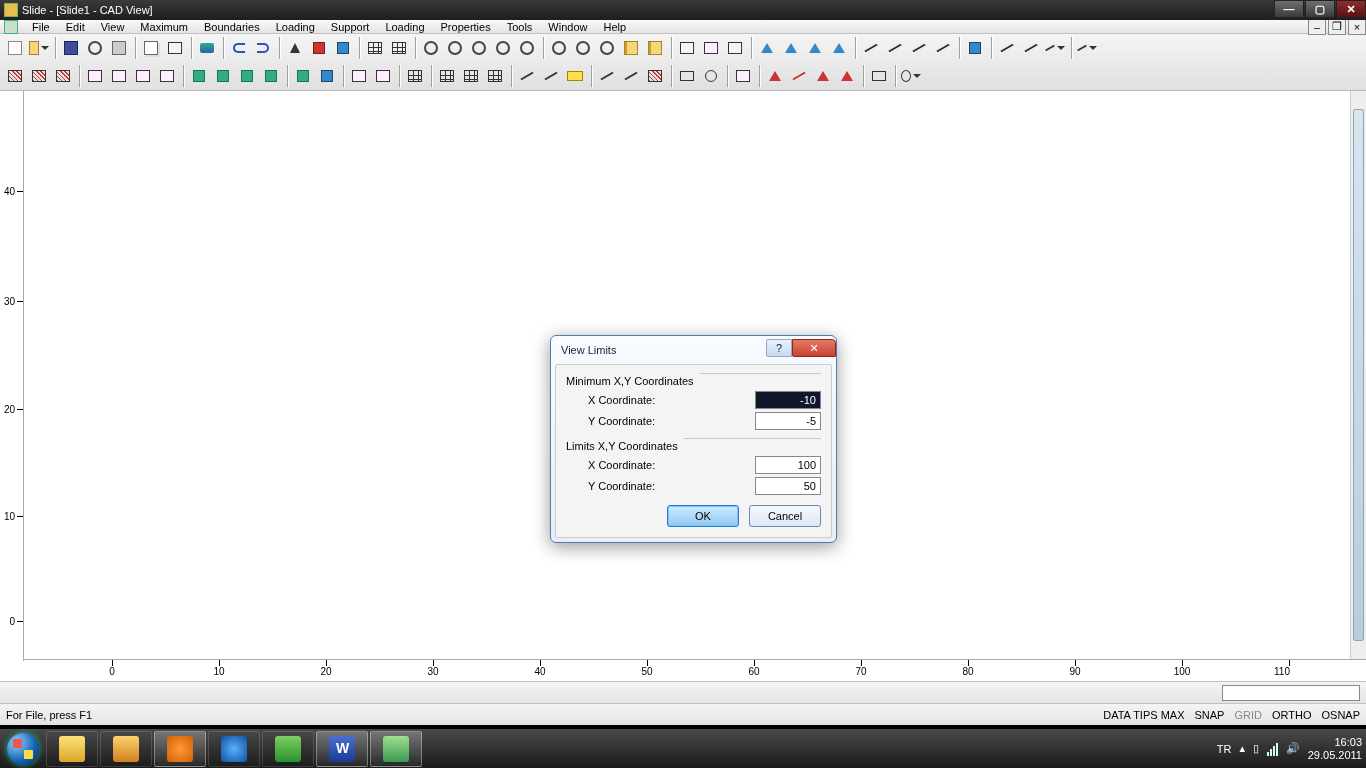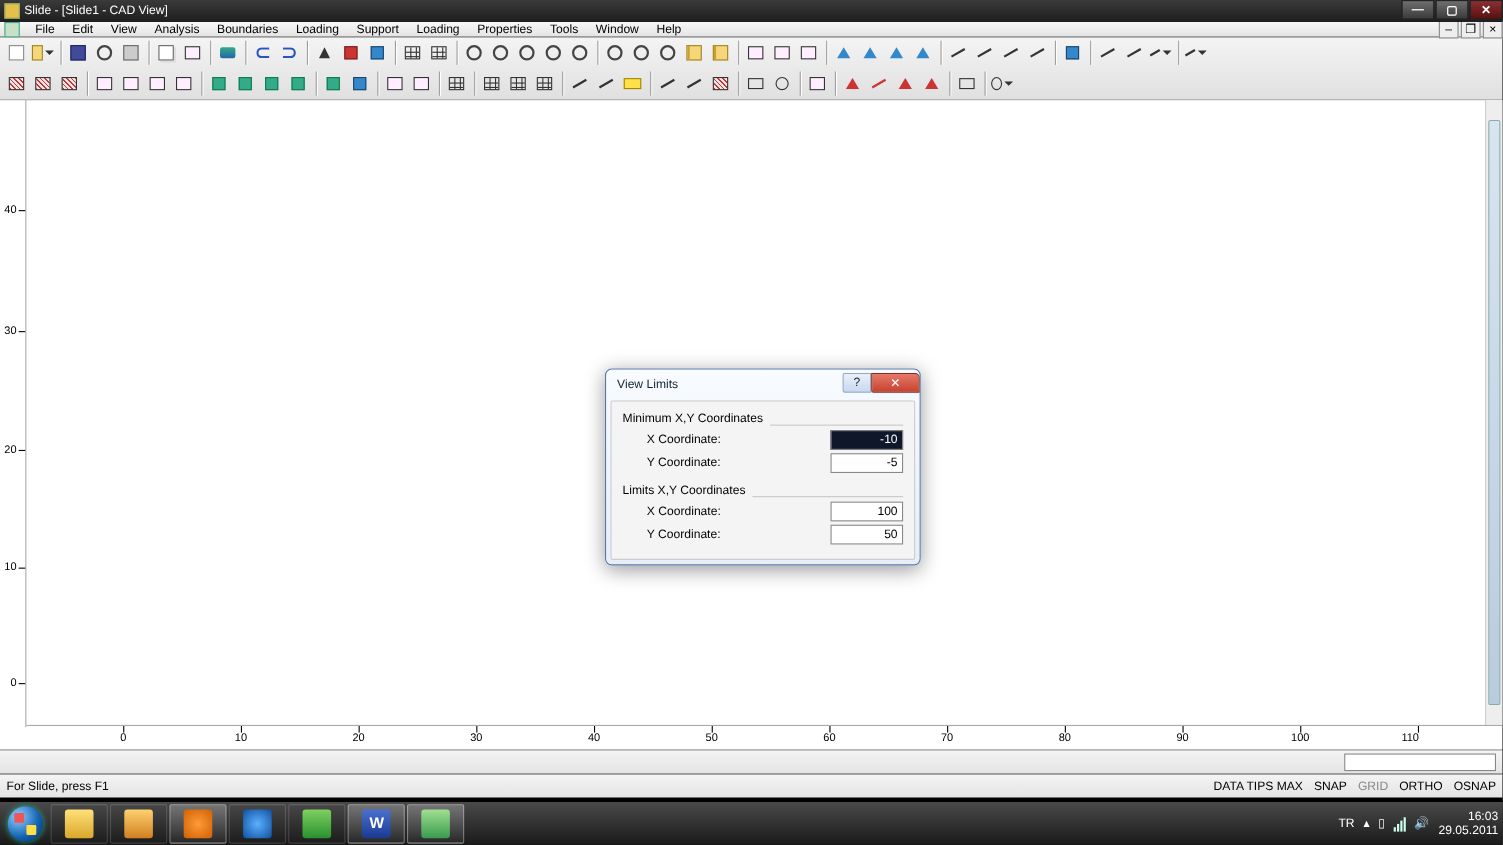--- a/index.html
+++ b/index.html
@@ -115,21 +115,21 @@
   border:1px solid #92a8c8;border-radius:2px 0 0 2px;
   display:flex;align-items:center;justify-content:center;margin-top:-4px;
 }
 .dialog .dlg-title .dlg-close {
   width:44px;height:18px;background:linear-gradient(#e57a6a,#c8422e);
   border:1px solid #8a2a1a;border-radius:0 4px 0 2px;
   color:#fff;display:flex;align-items:center;justify-content:center;margin-top:-4px;margin-right:0;
 }
 .dialog .dlg-body { background:#f4f4f4; border:1px solid #ccc; margin:0 4px 4px; padding:8px 10px 10px; border-radius:2px; }
 .groupbox-label { font-size:11px; color:#000; margin-top:2px; }
-.group-hdr { display:flex; align-items:flex-end; margin-bottom:4px; }
+.group-hdr { display:flex; align-items:flex-start; margin-bottom:4px; }
 .group-hdr .sep { flex:1; height:1px; background:#c8c8c8; margin-left:6px; }
 .form-row { display:flex; align-items:center; margin:3px 0; padding-left:22px; }
 .form-row label { flex:1; }
 .form-row input {
   width:66px; height:18px; border:1px solid #888; text-align:right; padding-right:4px;
   font-size:11px; background:#fff;
 }
 .form-row input.sel { background:#0f172a; color:#fff; }
 .dlg-buttons { display:flex; justify-content:flex-end; gap:10px; margin-top:10px; }
 .dlg-buttons button {
@@ -190,21 +190,21 @@
     <div>▢</div>
     <div>✕</div>
   </div>
 </div>
 
 <div class="menubar">
   <div class="doc-icon"></div>
   <span class="menu">File</span>
   <span class="menu">Edit</span>
   <span class="menu">View</span>
-  <span class="menu">Analysis</span>
+  <span class="menu">Maximum</span>
   <span class="menu">Boundaries</span>
   <span class="menu">Loading</span>
   <span class="menu">Support</span>
   <span class="menu">Loading</span>
   <span class="menu">Properties</span>
   <span class="menu">Tools</span>
   <span class="menu">Window</span>
   <span class="menu">Help</span>
   <div class="mdi-ctrls">
     <div>–</div>
@@ -551,31 +551,35 @@
         </div>
         <div class="form-row">
           <label>X Coordinate:</label>
           <input value="100" style="">
         </div>
         <div class="form-row">
           <label>Y Coordinate:</label>
           <input value="50" style="">
         </div>
 
+        <div class="dlg-buttons">
+          <button class="primary">OK</button>
+          <button>Cancel</button>
+        </div>
       </div>
     </div>
   </div>
 </div>
 
 <div class="inputbar">
   <div class="coord-field"></div>
 </div>
 
 <div class="statusbar">
-  <span>For Slide, press F1</span>
+  <span>For File, press F1</span>
   <div class="right">
     <span>DATA TIPS MAX</span>
     <span>SNAP</span>
     <span class="dim">GRID</span>
     <span>ORTHO</span>
     <span>OSNAP</span>
   </div>
 </div>
 
 <div class="taskbar">

